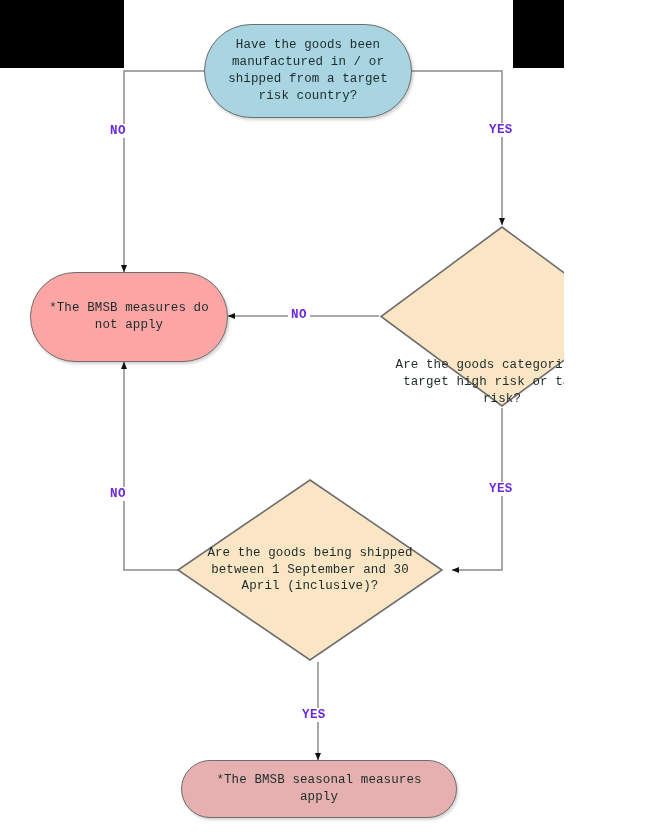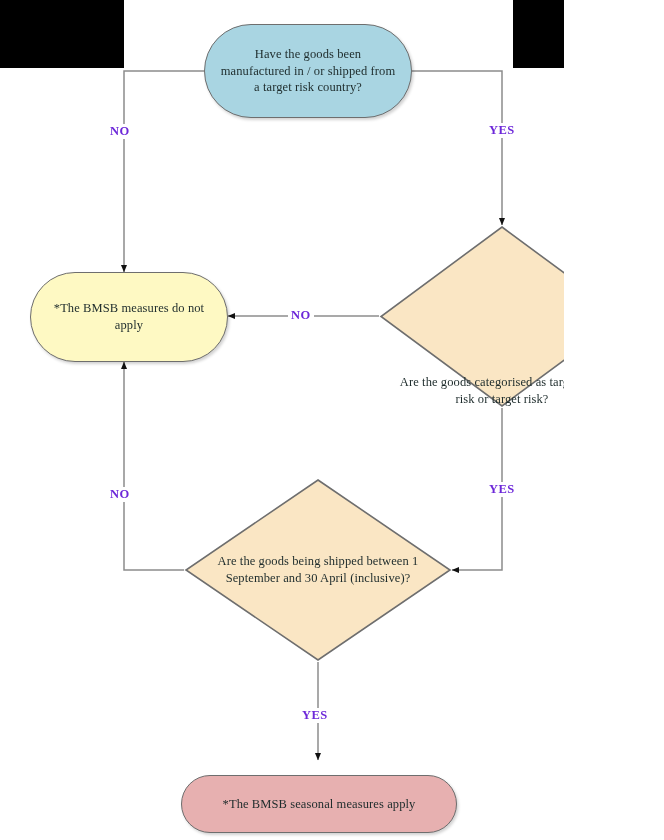--- a/index.html
+++ b/index.html
@@ -6,21 +6,21 @@
     margin: 0;
     padding: 0;
     background: #ffffff;
   }
   #canvas {
     position: relative;
     width: 564px;
     height: 840px;
     background: #ffffff;
     overflow: hidden;
-    font-family: Liberation Serif, serif;
+    font-family: Liberation Mono, monospace;
   }
   
   .band {
     position: absolute;
     background: #000000;
   }
   #band-left  { left: 0;     top: 0; width: 124px; height: 68px; }
   #band-right { left: 513px; top: 0; width: 151px; height: 68px; }
 
   
@@ -106,32 +106,32 @@
     <span>Have the goods been manufactured in / or shipped from a target risk country?</span>
   </div>
 
   <div class="node decision" id="node-q2" style="left:379px; top:225px; width:246px; height:183px;align-items:flex-end;">
     <svg class="dia-bg" viewBox="0 0 246 183" preserveAspectRatio="none">
       <polygon points="123,2 244,91.5 123,181 2,91.5" fill="#fae6c4" stroke="#6e6e6e" stroke-width="1.6"></polygon>
     </svg>
     <span class="dia-txt">Are the goods categorised as target high risk or target risk?</span>
   </div>
 
-  <div class="node decision" id="node-q3" style="left:184px; top:478px; width:268px; height:184px;">
+  <div class="node decision" id="node-q3" style="left:176px; top:478px; width:268px; height:184px;">
     <svg class="dia-bg" viewBox="0 0 268 184" preserveAspectRatio="none">
       <polygon points="134,2 266,92 134,182 2,92" fill="#fae6c4" stroke="#6e6e6e" stroke-width="1.6"></polygon>
     </svg>
     <span class="dia-txt">Are the goods being shipped between 1 September and 30 April (inclusive)?</span>
   </div>
 
-  <div class="node terminator" id="node-outcome-no" style="left:30px; top:272px; width:198px; height:90px; background:#fef9c3; padding:0 16px;">
+  <div class="node terminator" id="node-outcome-no" style="left:30px; top:272px; width:198px; height:90px; background:#fca5a5; padding:0 16px;">
     <span>*The BMSB measures do not apply</span>
   </div>
 
-  <div class="node terminator" id="node-outcome-yes" style="left:181px; top:760px; width:276px; height:58px; background:#e7b0b0; padding:10px 18px;margin-top:15px;">
+  <div class="node terminator" id="node-outcome-yes" style="left:181px; top:760px; width:276px; height:58px; background:#e7b0b0; padding:10px 18px;">
     <span>*The BMSB seasonal measures apply</span>
   </div>
 
   <div class="edge-label" style="left:107px; top:124px;">NO</div>
 
   <div class="edge-label" style="left:486px; top:123px;">YES</div>
 
   <div class="edge-label" style="left:288px; top:308px;">NO</div>
 
   <div class="edge-label" style="left:486px; top:482px;">YES</div>

